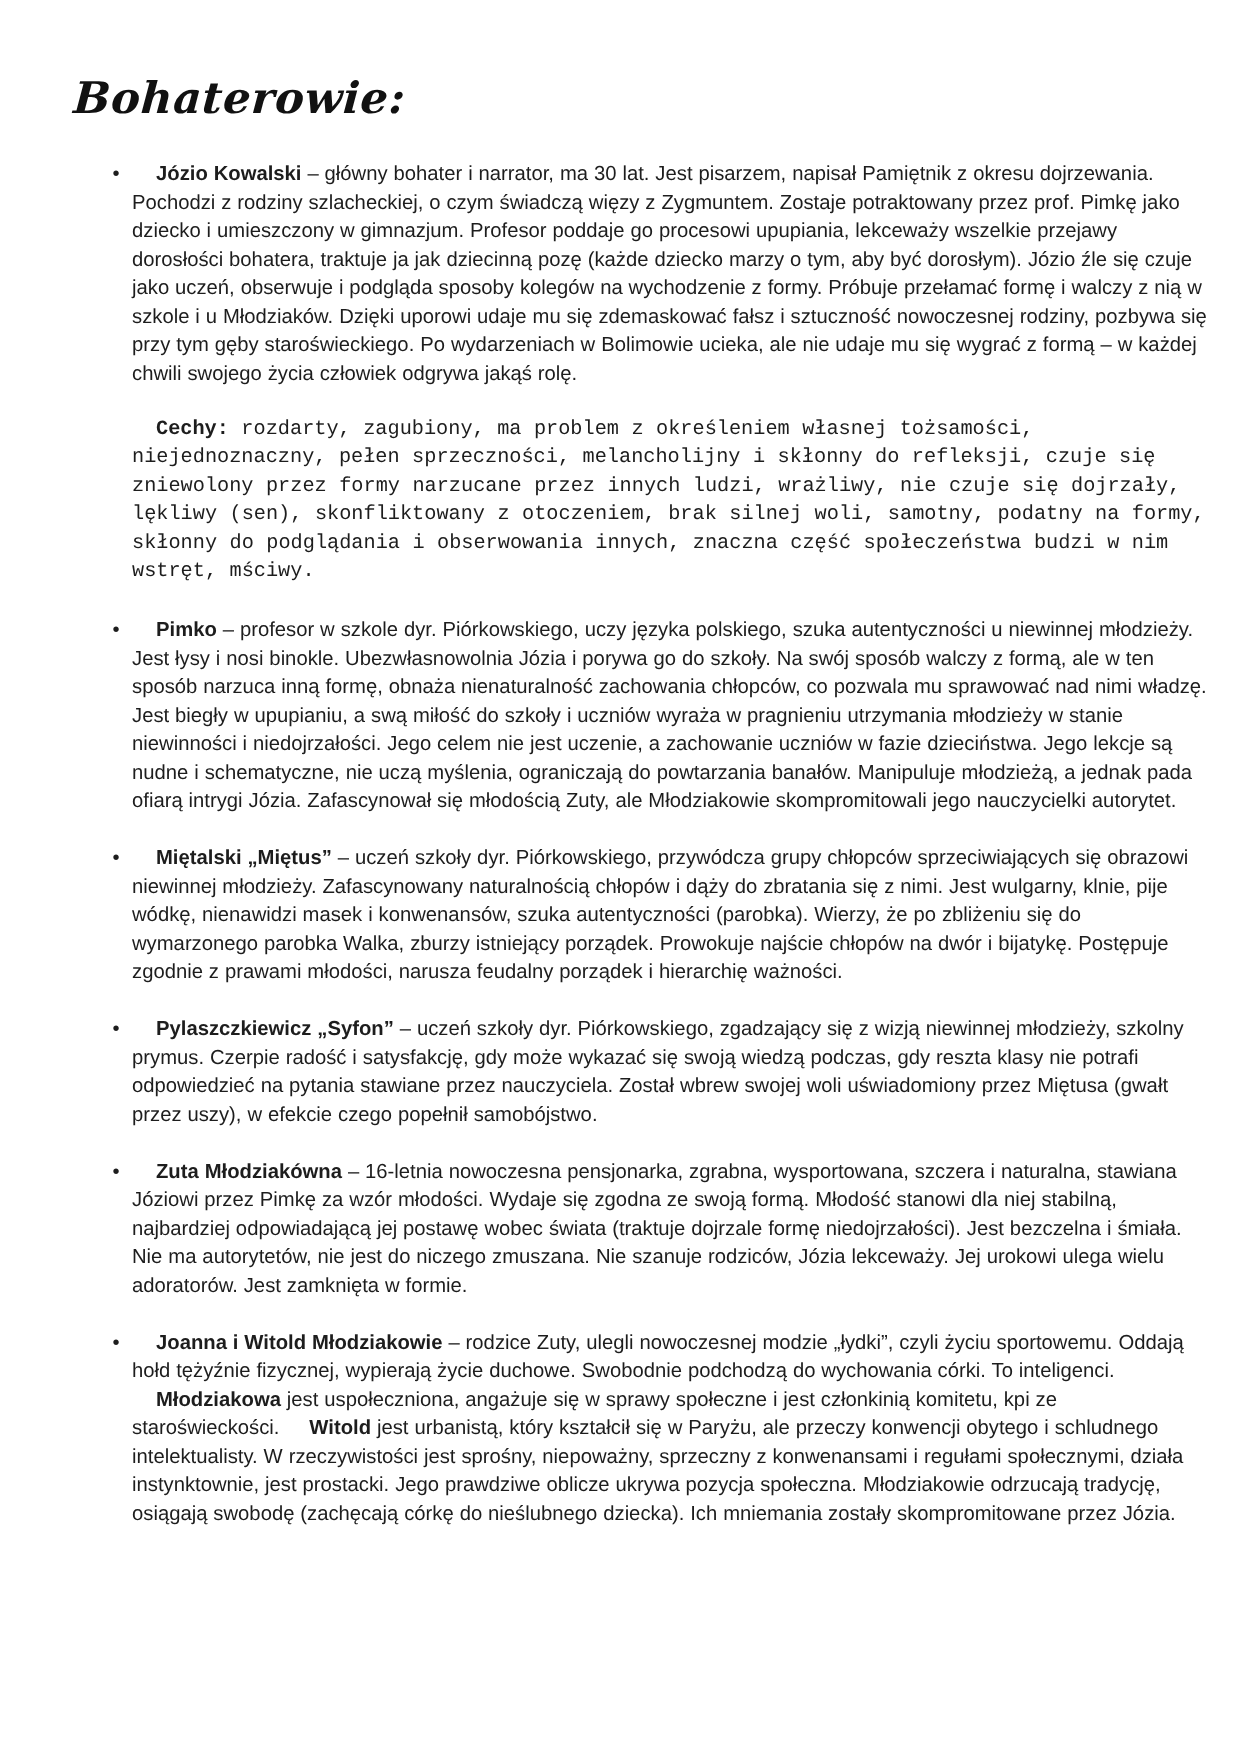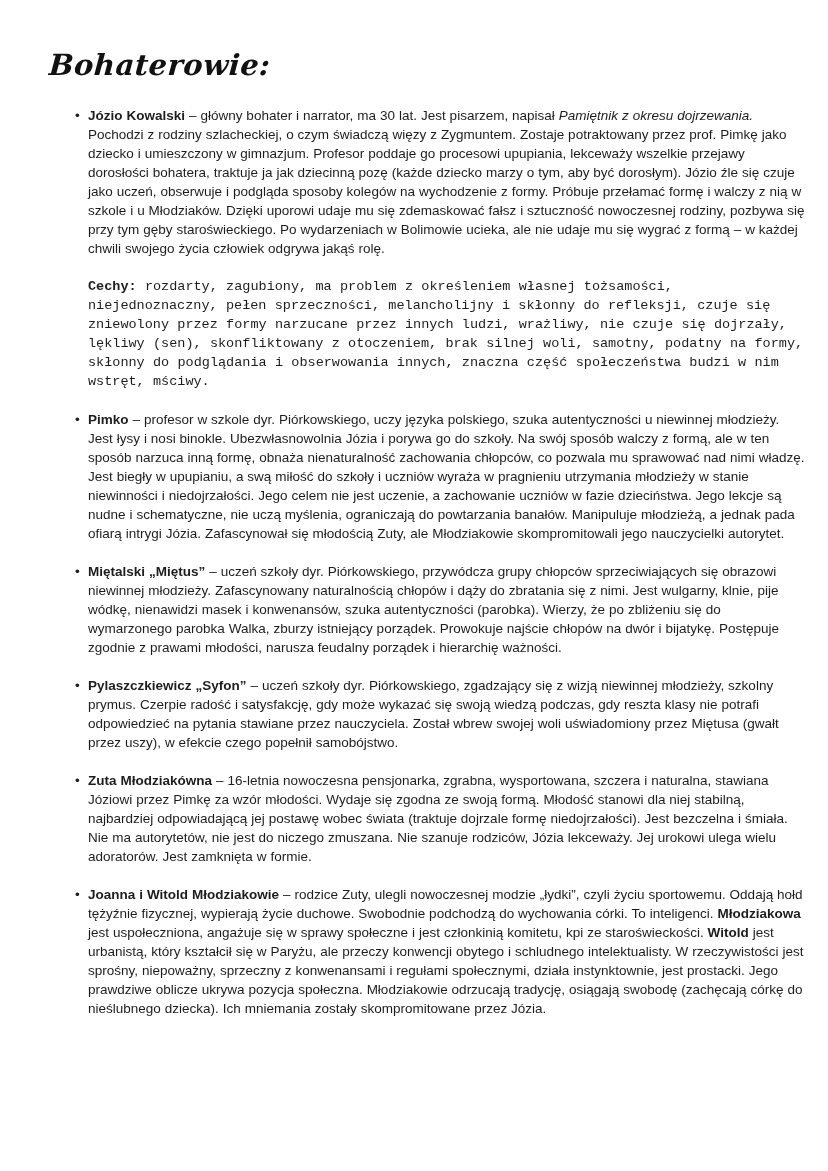--- a/index.html
+++ b/index.html
@@ -59,22 +59,22 @@
     margin: 0;
     font-size: 13.5px;
     line-height: 19px;
     text-align: left;
     word-spacing: 0.2px;
   }
   .char-body p + p {
     margin-top: 19px;
     font-family: Liberation Mono, monospace;
   }
-  .seg-b { font-weight: 700; }
-  .seg-i { font-style: italic; }
+  .seg-b { font-weight: 700; margin-left: 16px; }
+  .seg-i { }
 </style>
 </head>
 <body>
 
 <div class="page">
 
   <h1 class="doc-title">Bohaterowie:</h1>
 
   <ul class="char-list">
 

